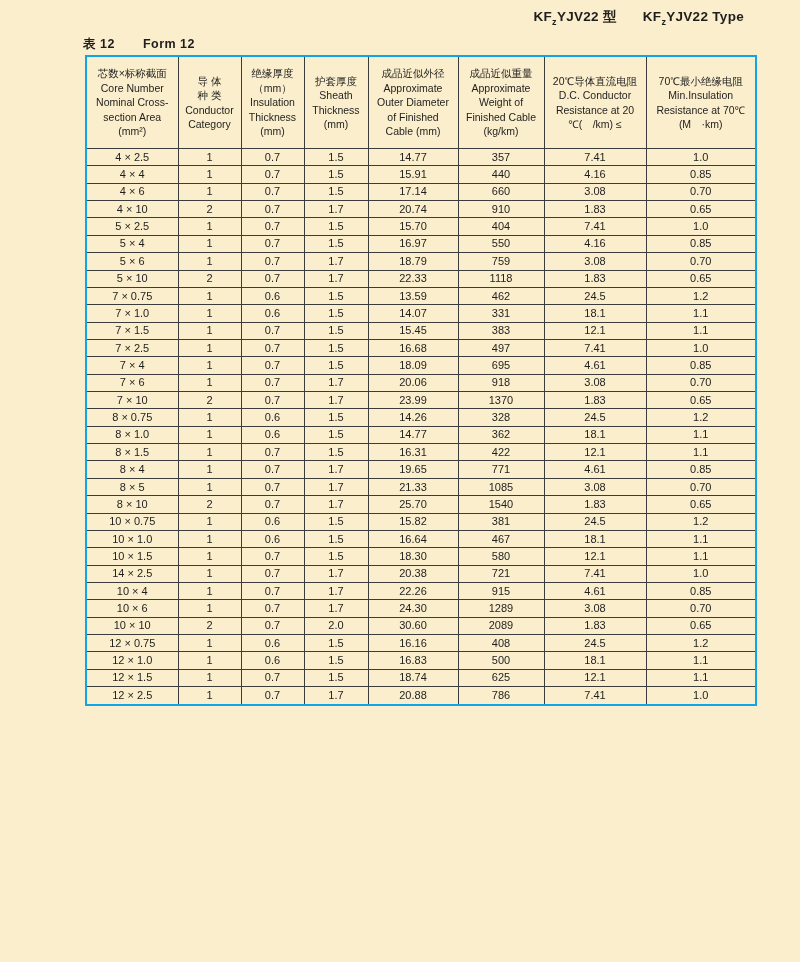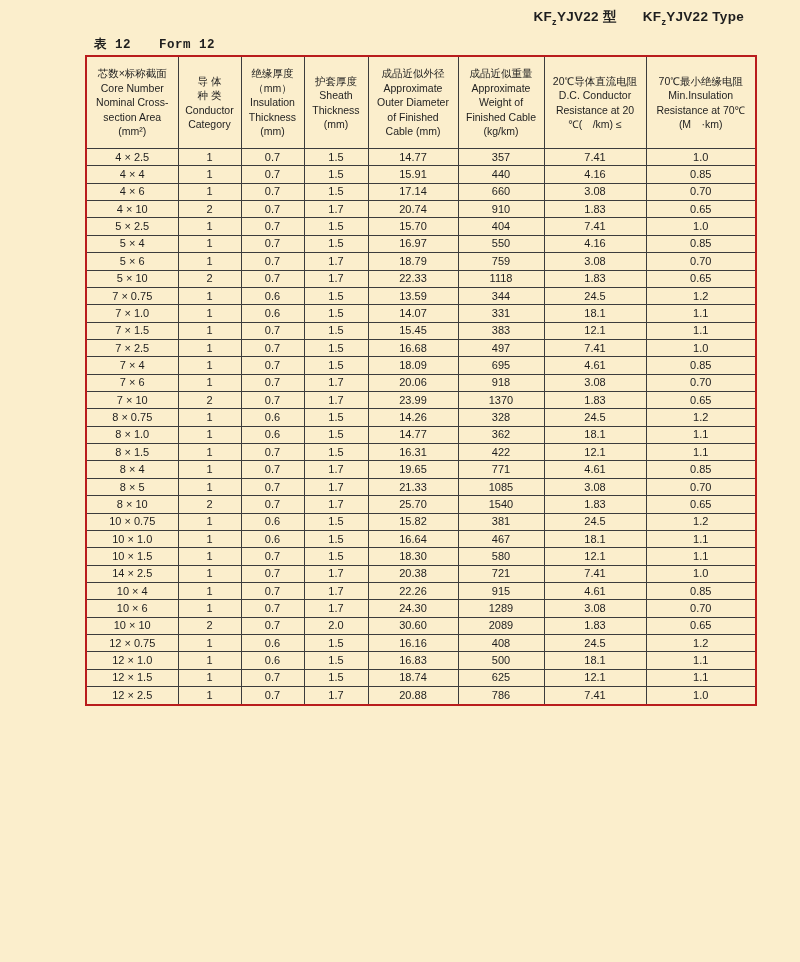--- a/index.html
+++ b/index.html
@@ -18,37 +18,36 @@
     right: 56px;
     font-size: 13.5px;
     font-weight: bold;
     letter-spacing: 0.3px;
     white-space: nowrap;
   }
   .doc-code sub { font-size: 9px; font-weight: bold; }
   .doc-code .code-gap { display: inline-block; width: 26px; }
   .table-label {
     position: absolute;
-    left: 94px;
+    left: 83px;
     top: 36px;
     font-size: 12.5px;
     font-weight: bold;
     letter-spacing: 0.5px;
     white-space: nowrap;
-    font-family: Liberation Mono, monospace;
   }
   .table-label .label-en { margin-left: 28px; font-weight: bold; }
   table.spec-table {
     position: absolute;
     left: 85px;
     top: 55px;
     width: 670px;
     border-collapse: collapse;
     table-layout: fixed;
-    border: 2px solid #b91c1c;
+    border: 2px solid #0ea5e9;
   }
   .spec-table th, .spec-table td {
     border: 1px solid #3C3C3C;
     text-align: center;
     vertical-align: middle;
     overflow: hidden;
   }
   .spec-table th {
     height: 87px;
     padding: 2px 1px;
@@ -206,21 +205,21 @@
         <td>1118</td>
         <td>1.83</td>
         <td>0.65</td>
       </tr>
       <tr>
         <td>7 × 0.75</td>
         <td>1</td>
         <td>0.6</td>
         <td>1.5</td>
         <td>13.59</td>
-        <td>344</td>
+        <td>462</td>
         <td>24.5</td>
         <td>1.2</td>
       </tr>
       <tr>
         <td>7 × 1.0</td>
         <td>1</td>
         <td>0.6</td>
         <td>1.5</td>
         <td>14.07</td>
         <td>331</td>

